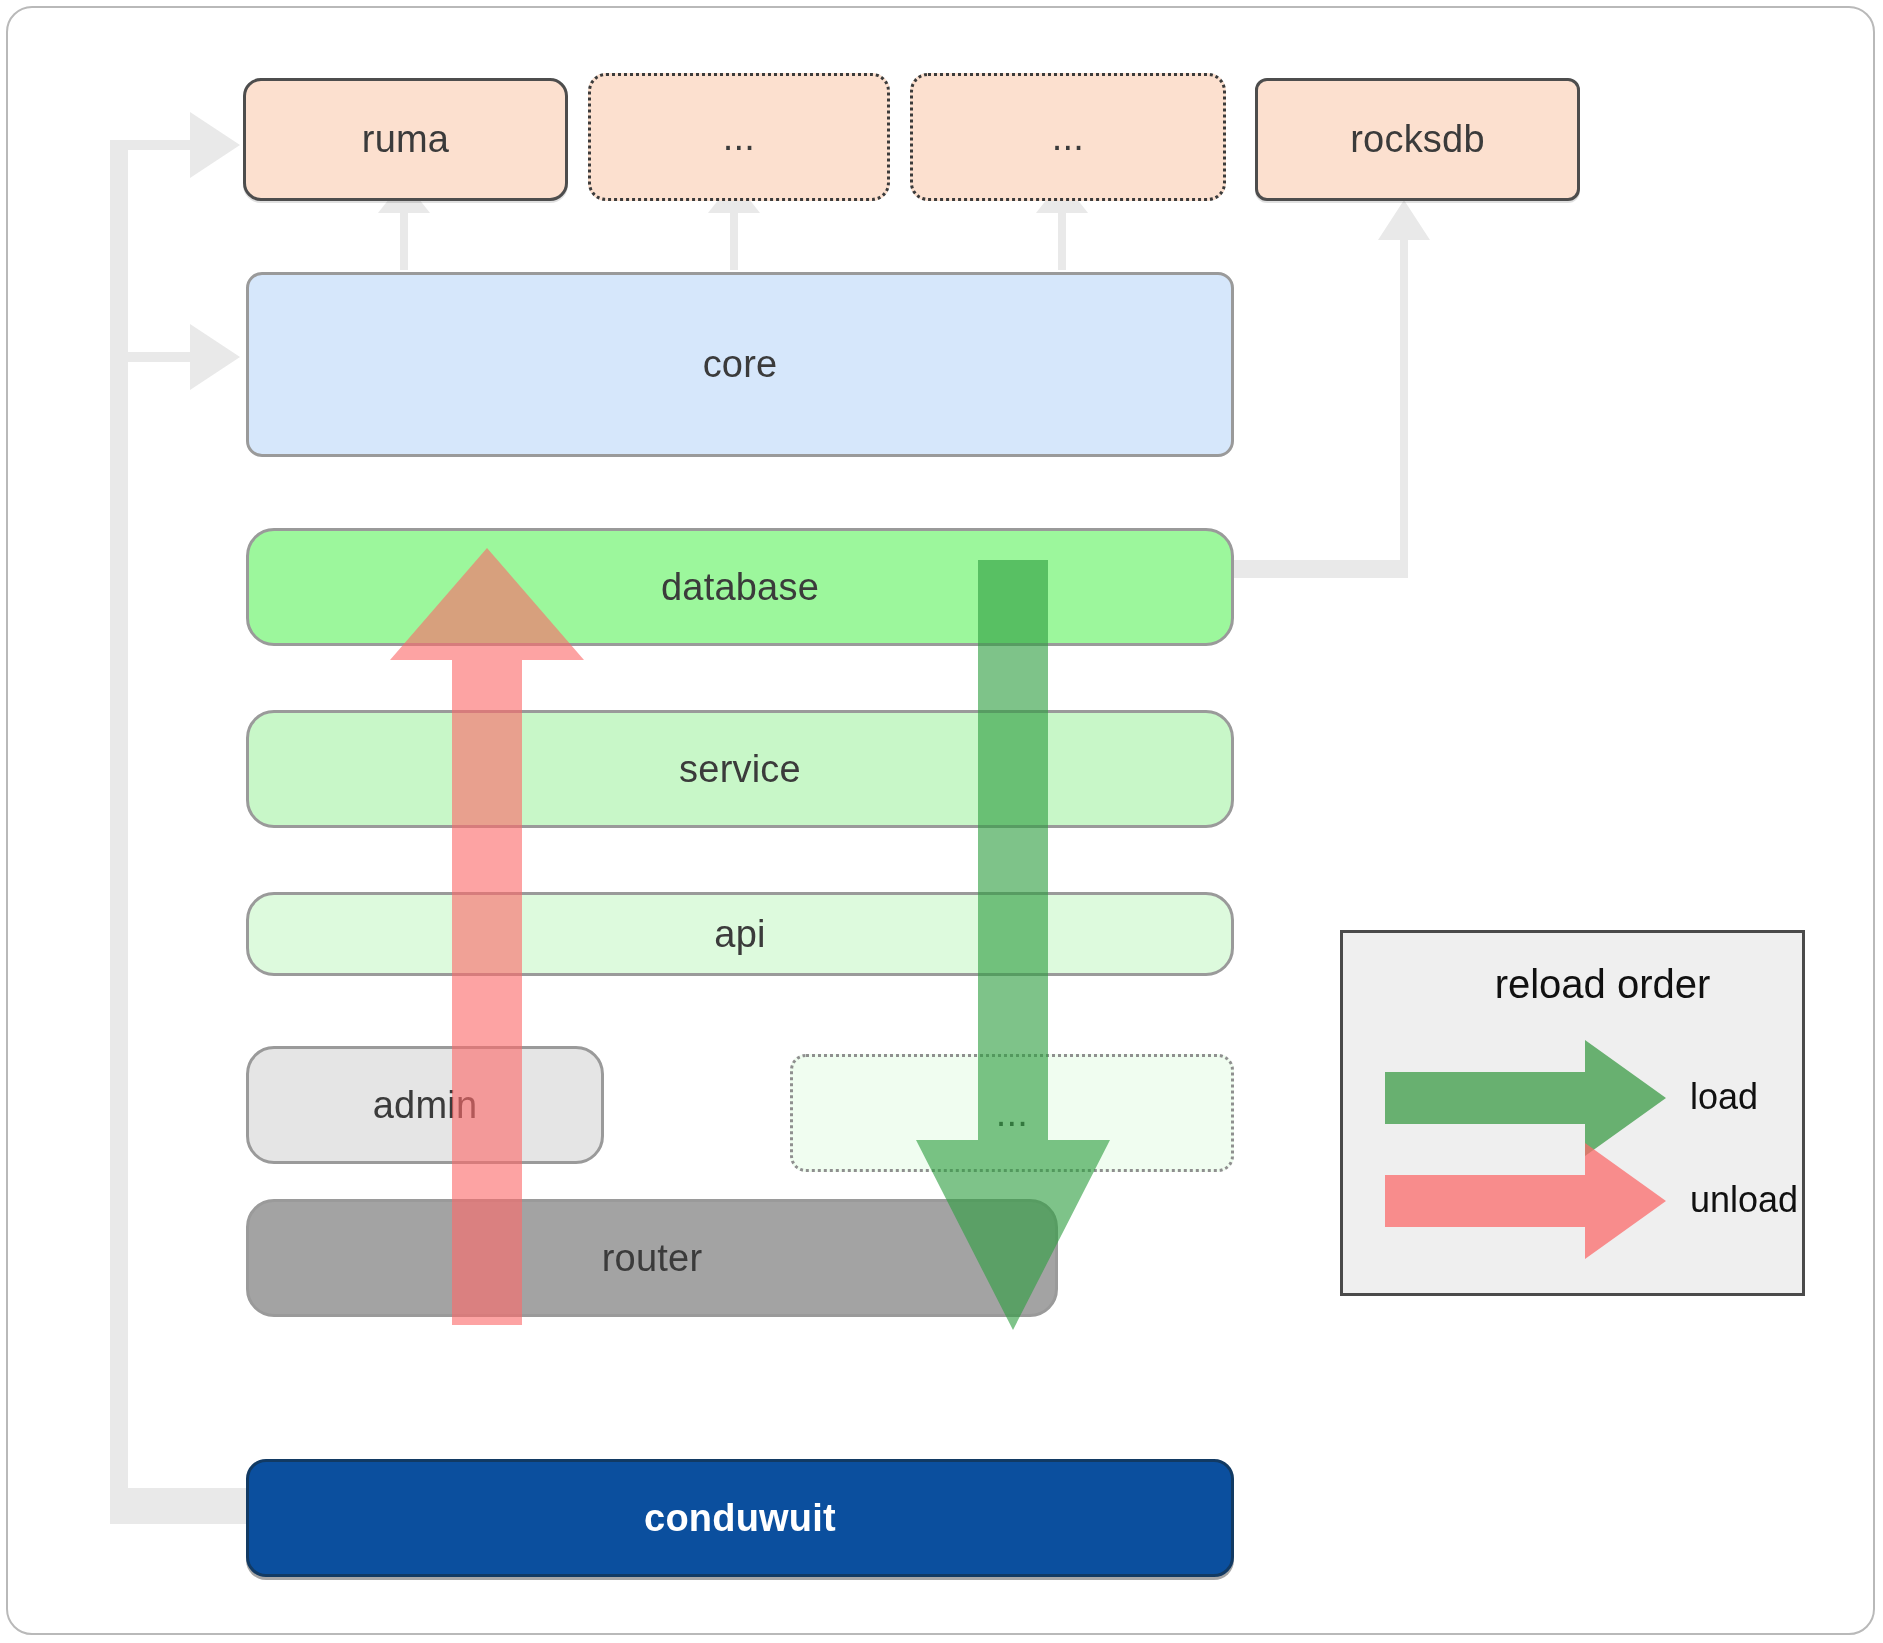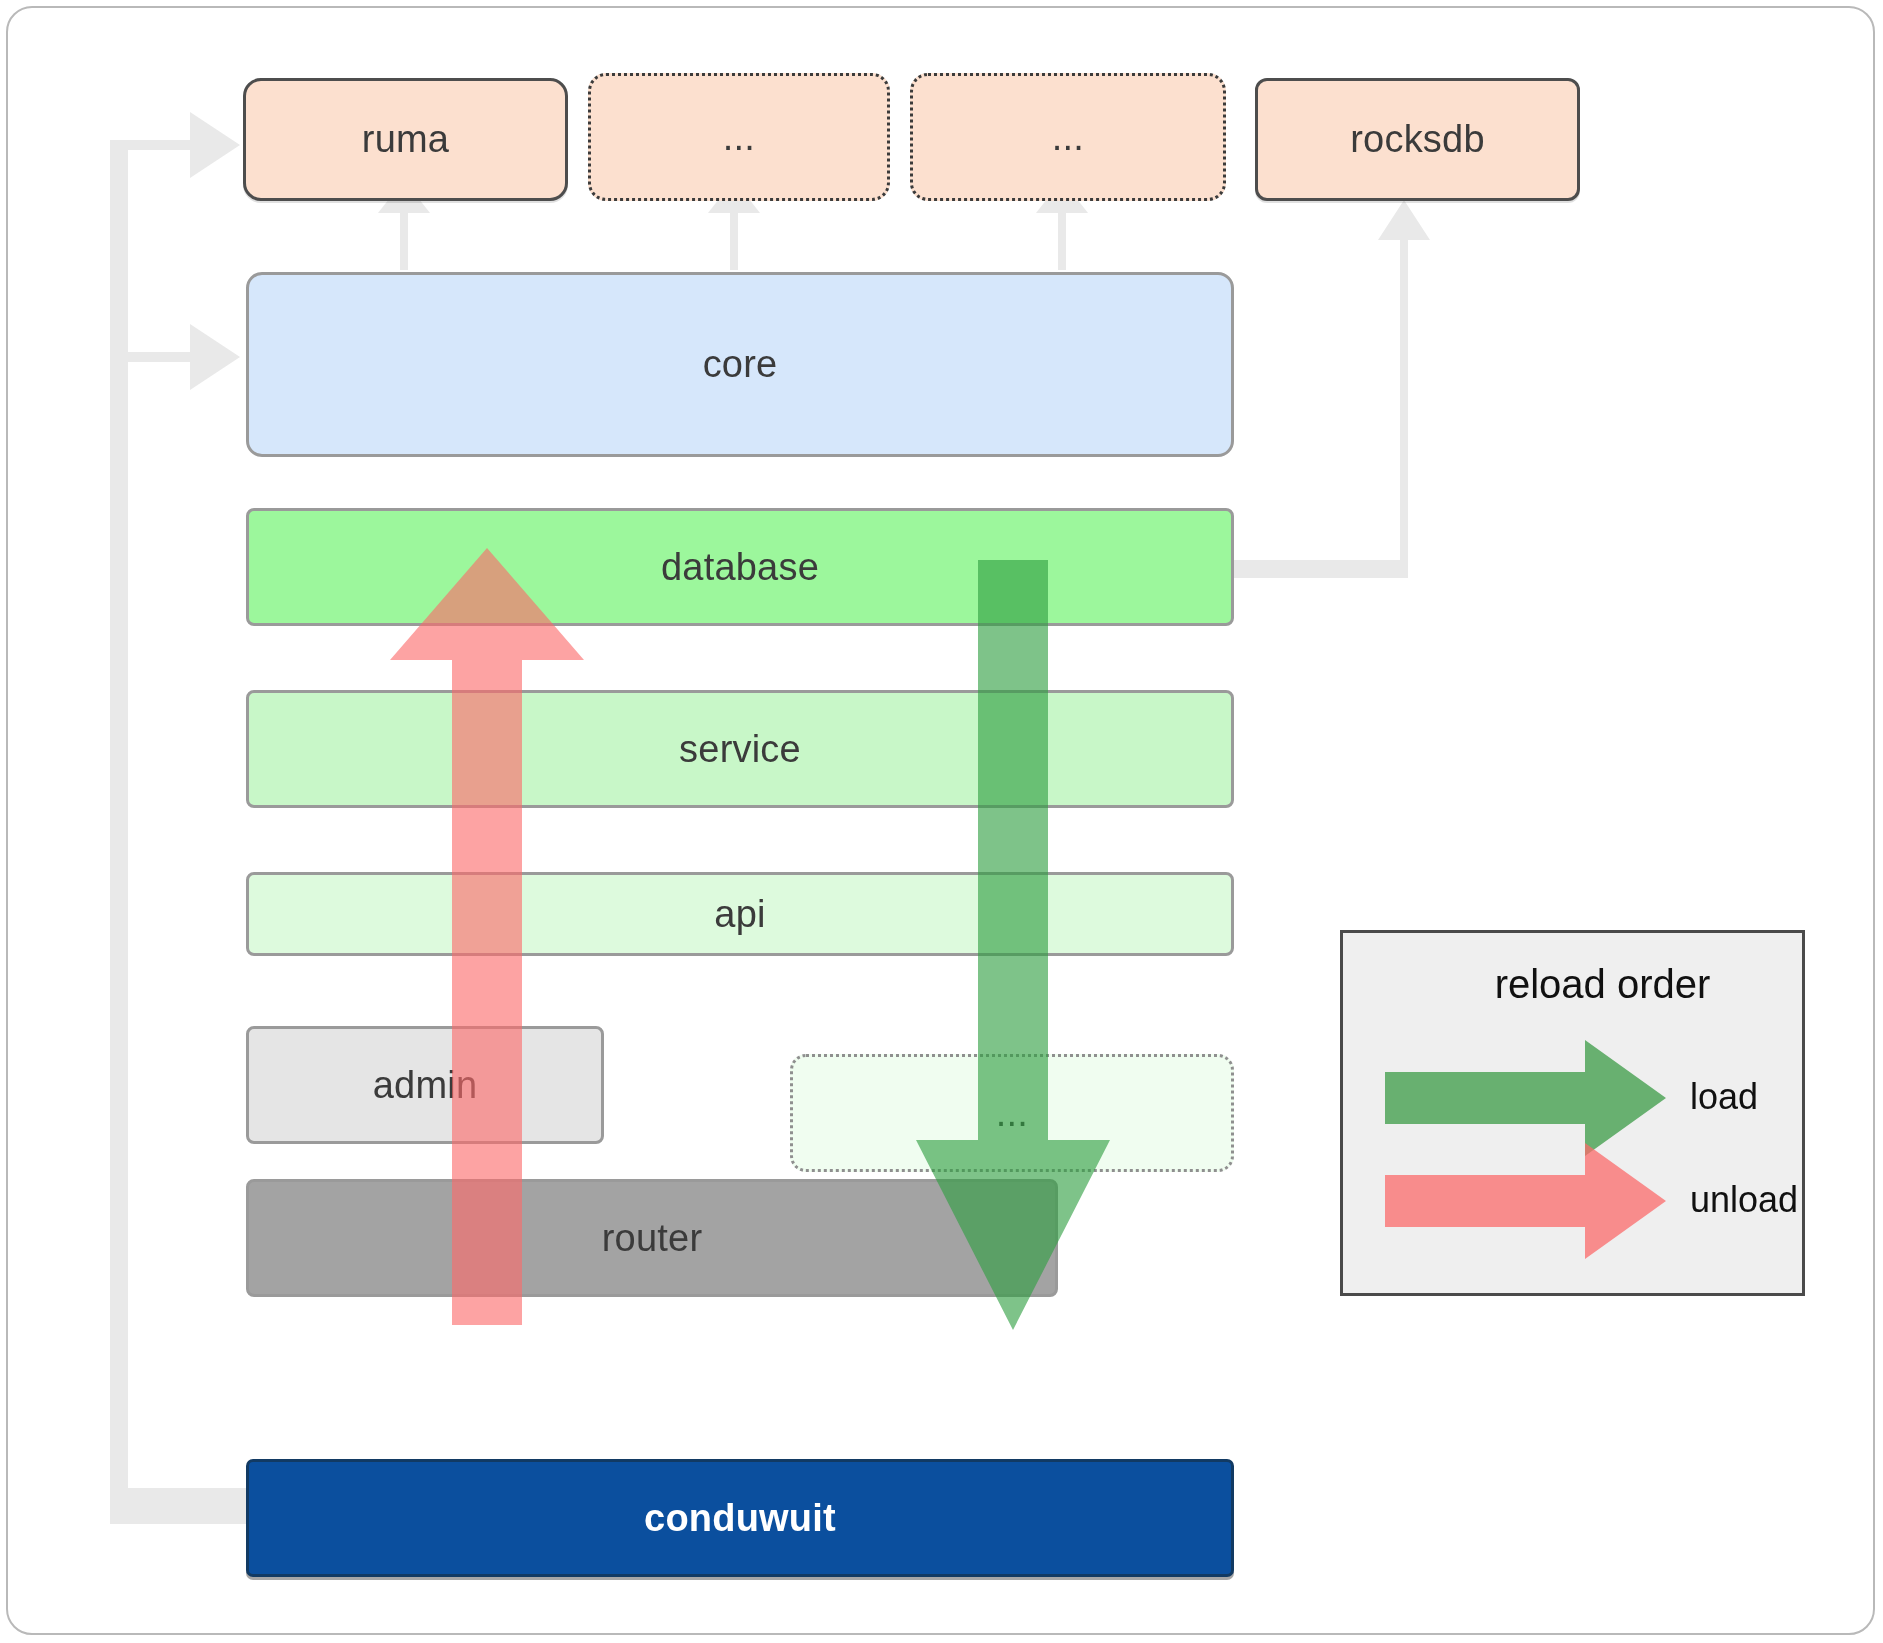--- a/index.html
+++ b/index.html
@@ -49,30 +49,31 @@
     border-radius: 18px;
     box-shadow: none;
   }
   .node.core {
     background: #d6e7fb;
     border: 3px solid #9a9a9a;
     border-radius: 16px;
   }
   .node.lvl {
     border: 3px solid #9a9a9a;
-    border-radius: 8px;
+    border-radius: 28px;
+    margin-top: 20px;
   }
   .node.lvl-dotted {
     border: 3px dotted #8f8f8f;
     border-radius: 16px;
   }
   .node.main {
     background: #0b4f9e;
     border: 3px solid #123a63;
-    border-radius: 7px;
+    border-radius: 20px;
     color: #ffffff;
     font-weight: 700;
     box-shadow: 0 3px 0 rgba(0,0,0,.35);
   }
   .legend {
     position: absolute;
     background: #efefef;
     border: 3px solid #4a4a4a;
     box-sizing: border-box;
   }

